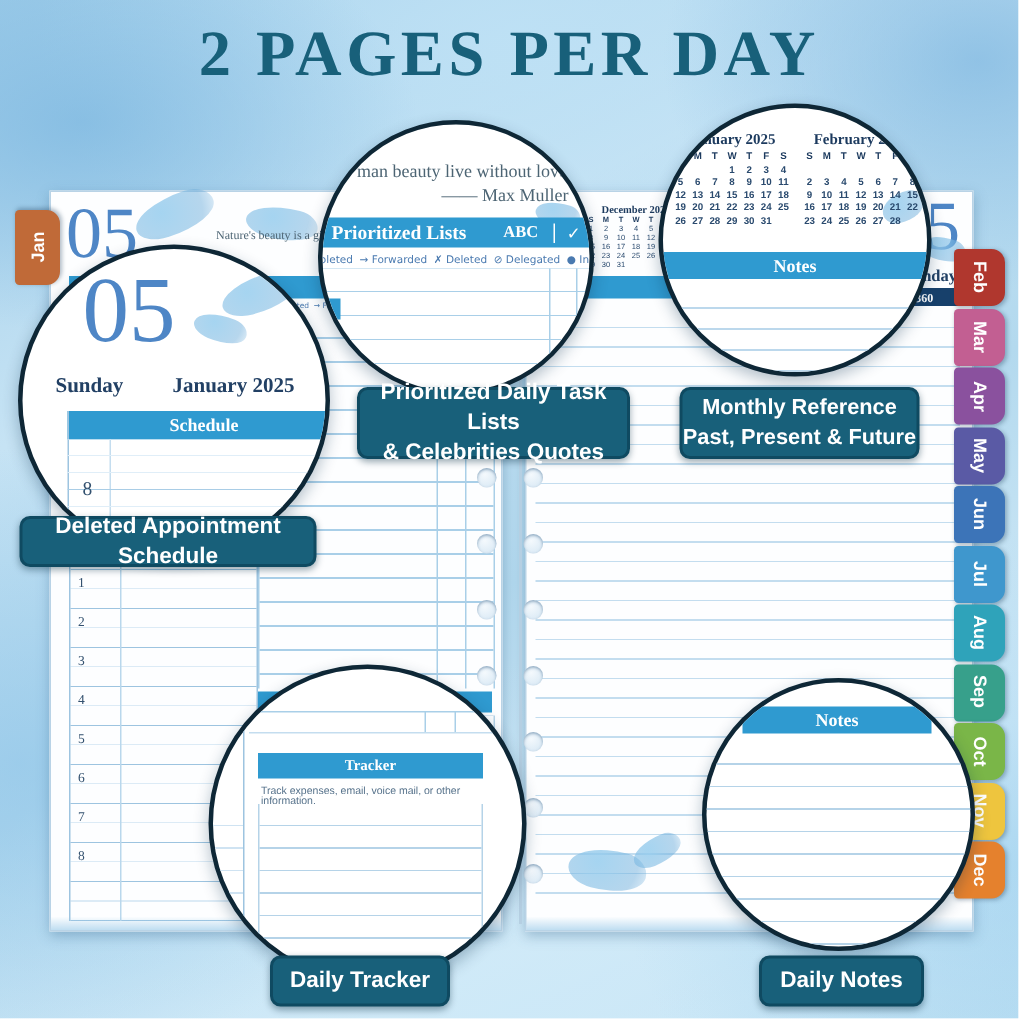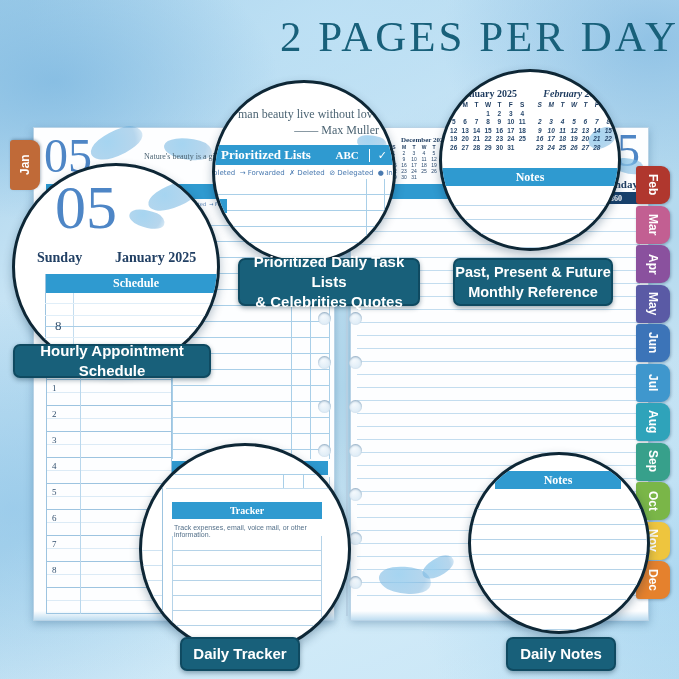--- a/index.html
+++ b/index.html
@@ -6,22 +6,22 @@
   .stage{position:relative;width:679px;height:679px;overflow:hidden;
     font-family:"Liberation Sans",sans-serif;
     background:
       radial-gradient(ellipse 320px 200px at 8% 12%, rgba(124,183,224,.75), rgba(124,183,224,0) 70%),
       radial-gradient(ellipse 300px 220px at 96% 6%, rgba(118,178,222,.65), rgba(118,178,222,0) 70%),
       radial-gradient(ellipse 420px 260px at 50% 4%, rgba(190,225,245,.9), rgba(190,225,245,0) 75%),
       radial-gradient(ellipse 360px 300px at 2% 75%, rgba(140,195,232,.6), rgba(140,195,232,0) 70%),
       radial-gradient(ellipse 380px 320px at 100% 85%, rgba(150,205,238,.55), rgba(150,205,238,0) 70%),
       radial-gradient(ellipse 500px 300px at 50% 100%, rgba(205,233,248,.8), rgba(205,233,248,0) 80%),
       linear-gradient(155deg,#9fcde9 0%,#c6e3f4 30%,#b3d9ee 55%,#d4ebf8 80%,#bfe0f2 100%);}
-  .title{position:absolute;top:12px;left:0;width:100%;text-align:right;
-    font-family:"Liberation Serif",serif;font-weight:normal;font-size:43px;letter-spacing:3px;
+  .title{position:absolute;top:12px;left:0;width:100%;text-align:center;
+    font-family:"Liberation Serif",serif;font-weight:bold;font-size:43px;letter-spacing:3px;
     color:var(--accent-teal);}
   
   .page{position:absolute;background:#fdfeff;border:1px solid #b9d3e6;box-shadow:0 3px 8px rgba(45,95,135,.35);}
   .left-page{left:33px;top:127px;width:300px;height:492px;}
   .right-page{left:350px;top:127px;width:297px;height:492px;}
   .page::after{content:"";position:absolute;left:0;right:0;bottom:0;height:9px;
     background:linear-gradient(to bottom,rgba(150,200,232,0),rgba(150,200,232,.6));}
   .spine{position:absolute;left:346px;top:130px;width:2px;height:486px;background:#b5cfe2;}
   .hole{position:absolute;width:13px;height:13px;border-radius:50%;
     background:radial-gradient(circle at 40% 35%,#f4f9fd,#d4e6f3);
@@ -328,21 +328,21 @@
           <span class="cal-num">25</span>
           <span class="cal-num">26</span>
           <span class="cal-num">27</span>
           <span class="cal-num">28</span>
           <span class="cal-num">29</span>
           <span class="cal-num">30</span>
           <span class="cal-num">31</span>
           <span class="cal-num"></span>
         </div>
       </div>
-    <div class="cal cal-lg" style="left:92px;top:16px;width:80px;font-style:italic;">
+    <div class="cal cal-lg" style="left:92px;top:16px;width:80px;">
         <div class="cal-title">February 2025</div>
         <div class="cal-grid">
           <span class="cal-dow">S</span>
           <span class="cal-dow">M</span>
           <span class="cal-dow">T</span>
           <span class="cal-dow">W</span>
           <span class="cal-dow">T</span>
           <span class="cal-dow">F</span>
           <span class="cal-dow">S</span>
           <span class="cal-num"></span>
@@ -397,29 +397,29 @@
     <div class="ruled" style="left:30px;right:26px;top:90px;bottom:18px;background:repeating-linear-gradient(to bottom,transparent 0 14px,#b5d3e8 14px 15px);border-left:1px solid #b5d3e8;border-right:1px solid #b5d3e8;"></div>
     <div class="ruled" style="left:-6px;width:26px;top:90px;bottom:18px;background:repeating-linear-gradient(to bottom,transparent 0 14px,#cfe3f2 14px 15px);"></div>
   </div>
 
   <div class="mag" style="left:468px;top:452px;width:176px;height:176px;">
     <div class="bar" style="left:24px;right:26px;top:16px;height:18px;font-size:12px;">Notes</div>
     <div class="ruled" style="left:-8px;right:-8px;top:40px;bottom:-8px;background:repeating-linear-gradient(to bottom,transparent 0 14px,#b5d3e8 14px 15px);"></div>
   </div>
 
   <div class="badge" style="left:13px;top:344px;width:194px;height:30px;font-size:15px;">
-    <span>Hourly Appointment Schedule</span>
+    <span>Deleted Appointment Schedule</span>
   </div>
   <div class="badge" style="left:238px;top:258px;width:178px;height:44px;font-size:15px;">
     <span>Prioritized Daily Task Lists</span>
     <span>&amp; Celebrities Quotes</span>
   </div>
   <div class="badge" style="left:453px;top:258px;width:156px;height:44px;font-size:14.5px;">
+    <span>Monthly Reference</span>
     <span>Past, Present &amp; Future</span>
-    <span>Monthly Reference</span>
   </div>
   <div class="badge" style="left:506px;top:637px;width:106px;height:30px;font-size:15px;">
     <span>Daily Notes</span>
   </div>
   <div class="badge" style="left:180px;top:637px;width:116px;height:30px;font-size:15px;">
     <span>Daily Tracker</span>
   </div>
 
 </div>
 

